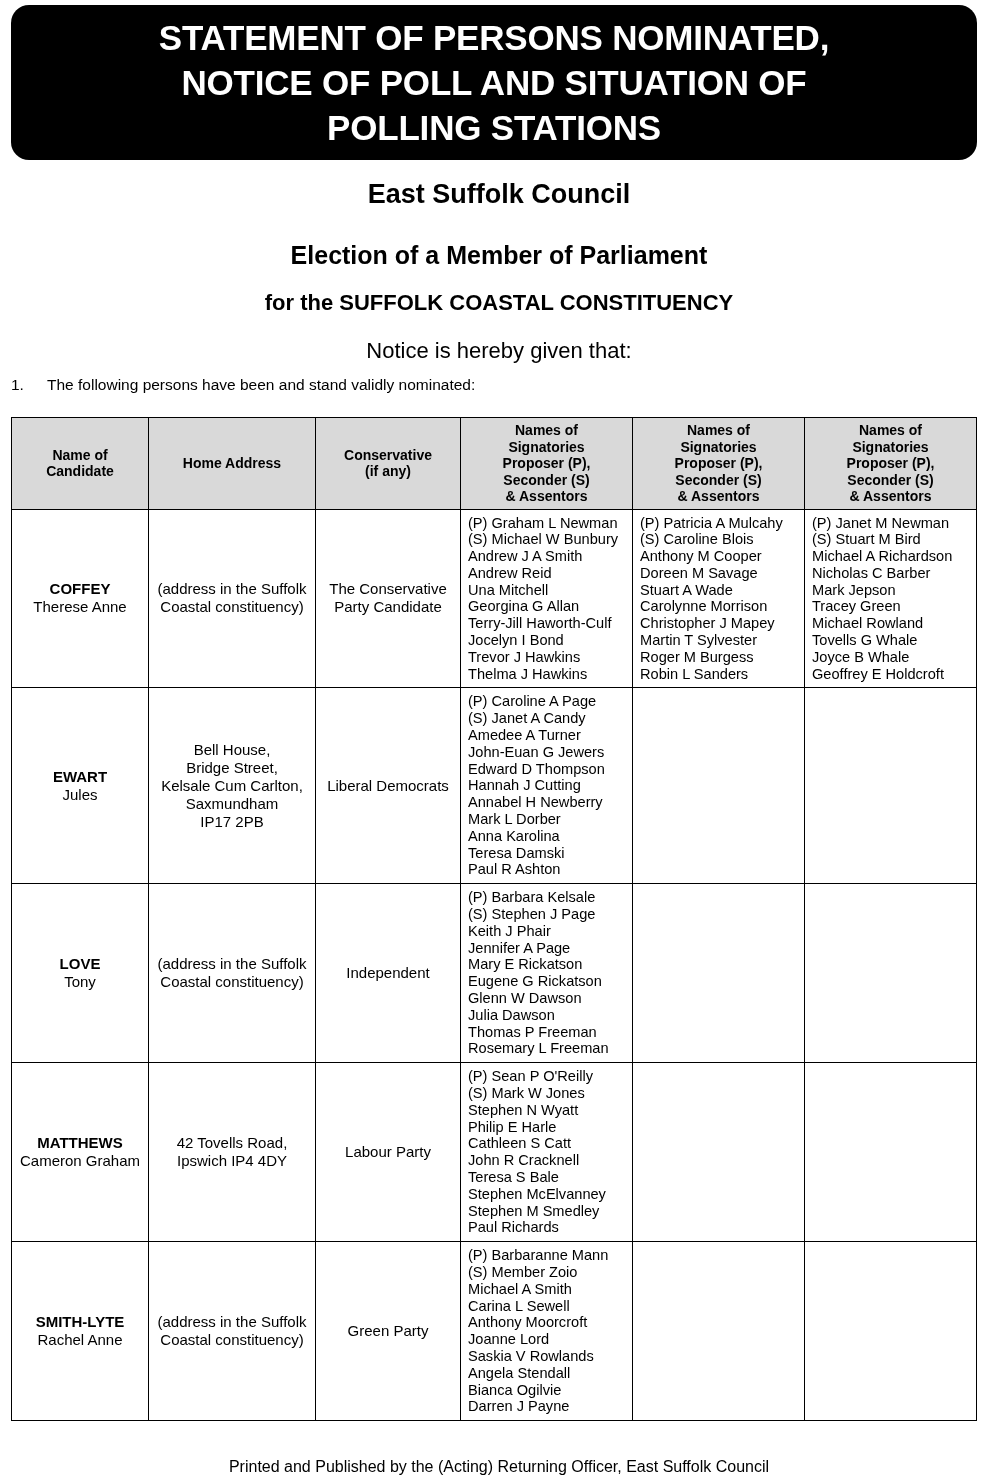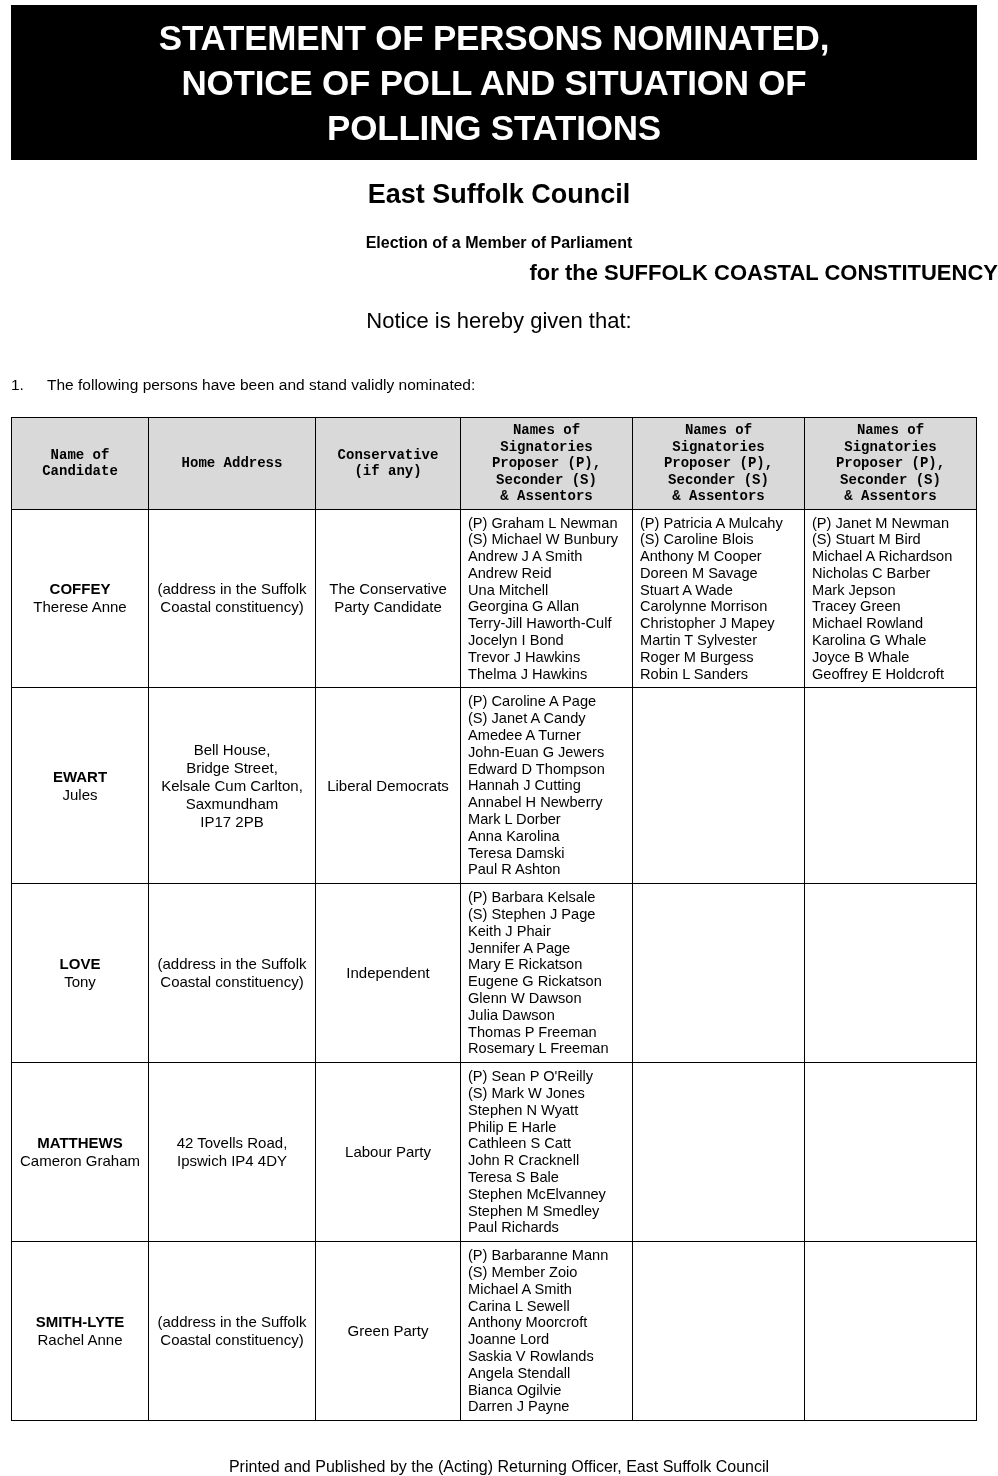--- a/index.html
+++ b/index.html
@@ -29,20 +29,21 @@
     top: 5px;
     width: 966px;
     height: 155px;
     background: #000000;
     color: #ffffff;
     display: flex;
     flex-direction: column;
     align-items: center;
     justify-content: center;
     box-sizing: border-box;
+    border-radius: 18px;
   }
   .banner-line {
     font-size: 35px;
     font-weight: bold;
     line-height: 45px;
     letter-spacing: -0.2px;
     text-align: center;
     white-space: nowrap;
   }
 
@@ -54,30 +55,30 @@
     width: 998px;
     text-align: center;
   }
   .h-council {
     font-size: 27px;
     font-weight: bold;
     line-height: 34px;
     margin-top: 12px;
   }
   .h-election {
-    font-size: 16px;
+    font-size: 25px;
     font-weight: bold;
     line-height: 30px;
-    margin-top: 17px;
+    margin-top: 29px;
   }
   .h-constituency {
     font-size: 22px;
     font-weight: bold;
     line-height: 30px;
-    text-align: right;
+    margin-top: 18px;
   }
   .h-notice {
     font-size: 22px;
     font-weight: normal;
     line-height: 28px;
     margin-top: 19px;
   }
 
   
   .clause {
@@ -115,21 +116,20 @@
     box-sizing: border-box;
   }
   .nom-table thead th {
     background: #d9d9d9;
     font-size: 14px;
     font-weight: bold;
     line-height: 16.5px;
     text-align: center;
     height: 90px;
     padding: 4px 3px;
-    font-family: Liberation Mono, monospace;
   }
   .col-name   { width: 137px; }
   .col-addr   { width: 167px; }
   .col-desc   { width: 145px; }
   .col-sig    { width: 172px; }
 
   td.cell-name,
   td.cell-addr,
   td.cell-desc {
     text-align: center;
@@ -267,21 +267,21 @@
             <div class="sig-line">Robin L Sanders</div>
           </td>
           <td class="cell-sig">
             <div class="sig-line">(P) Janet M Newman</div>
             <div class="sig-line">(S) Stuart M Bird</div>
             <div class="sig-line">Michael A Richardson</div>
             <div class="sig-line">Nicholas C Barber</div>
             <div class="sig-line">Mark Jepson</div>
             <div class="sig-line">Tracey Green</div>
             <div class="sig-line">Michael Rowland</div>
-            <div class="sig-line">Karolina G Whale</div>
+            <div class="sig-line">Tovells G Whale</div>
             <div class="sig-line">Joyce B Whale</div>
             <div class="sig-line">Geoffrey E Holdcroft</div>
           </td>
         </tr>
         <tr>
           <td class="cell-name">
             <div class="surname">EWART</div>
             <div>Jules</div>
           </td>
           <td class="cell-addr">

